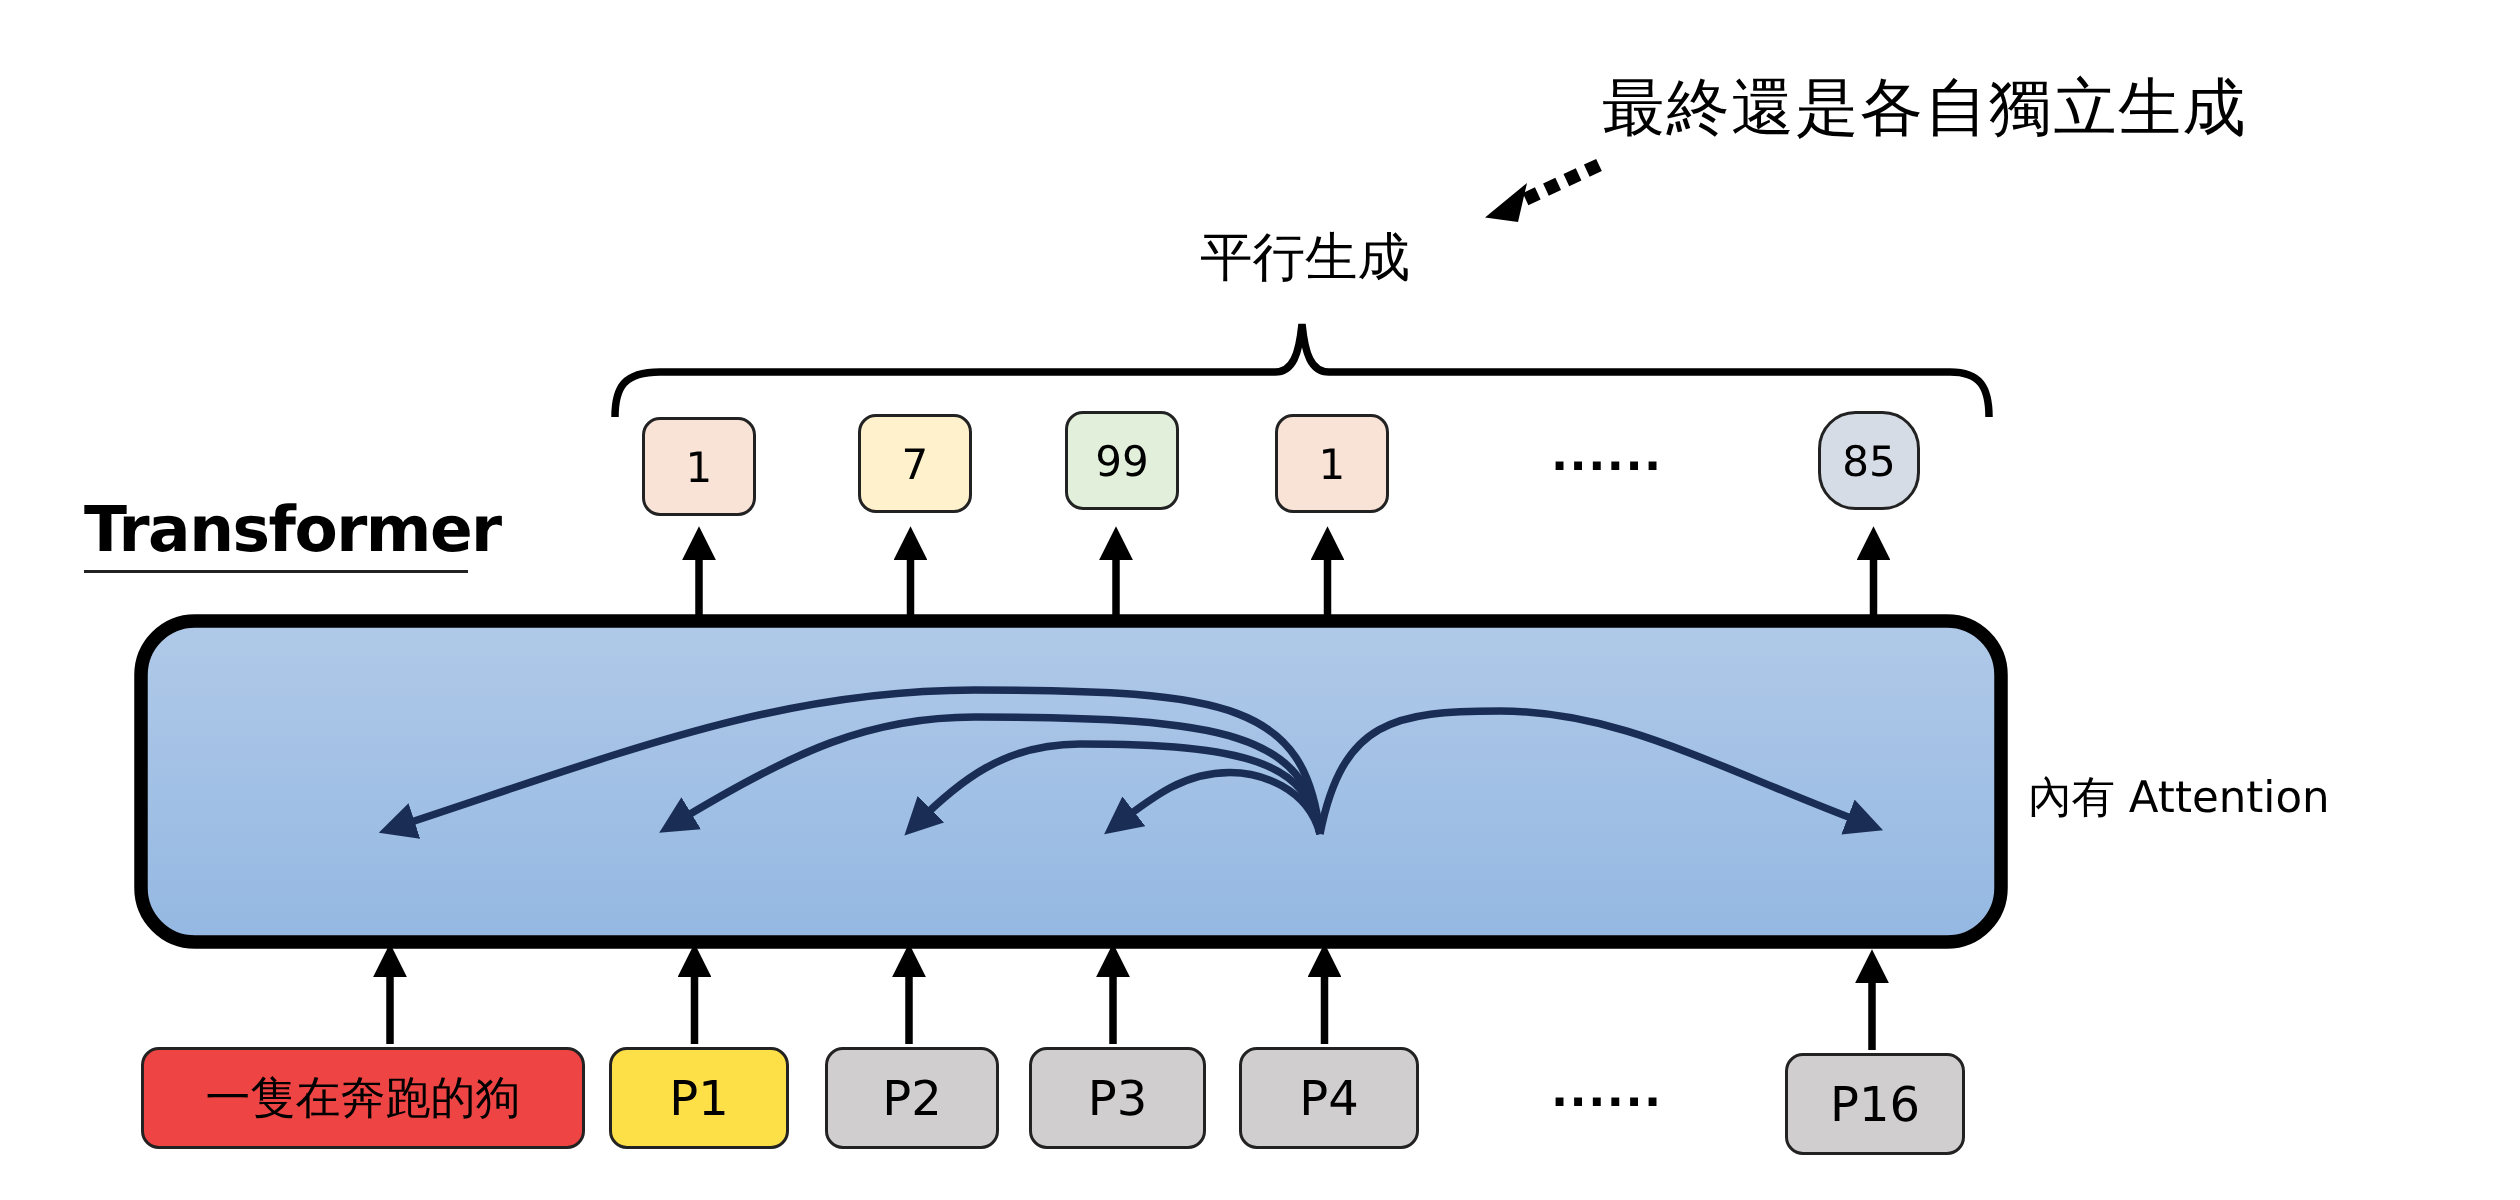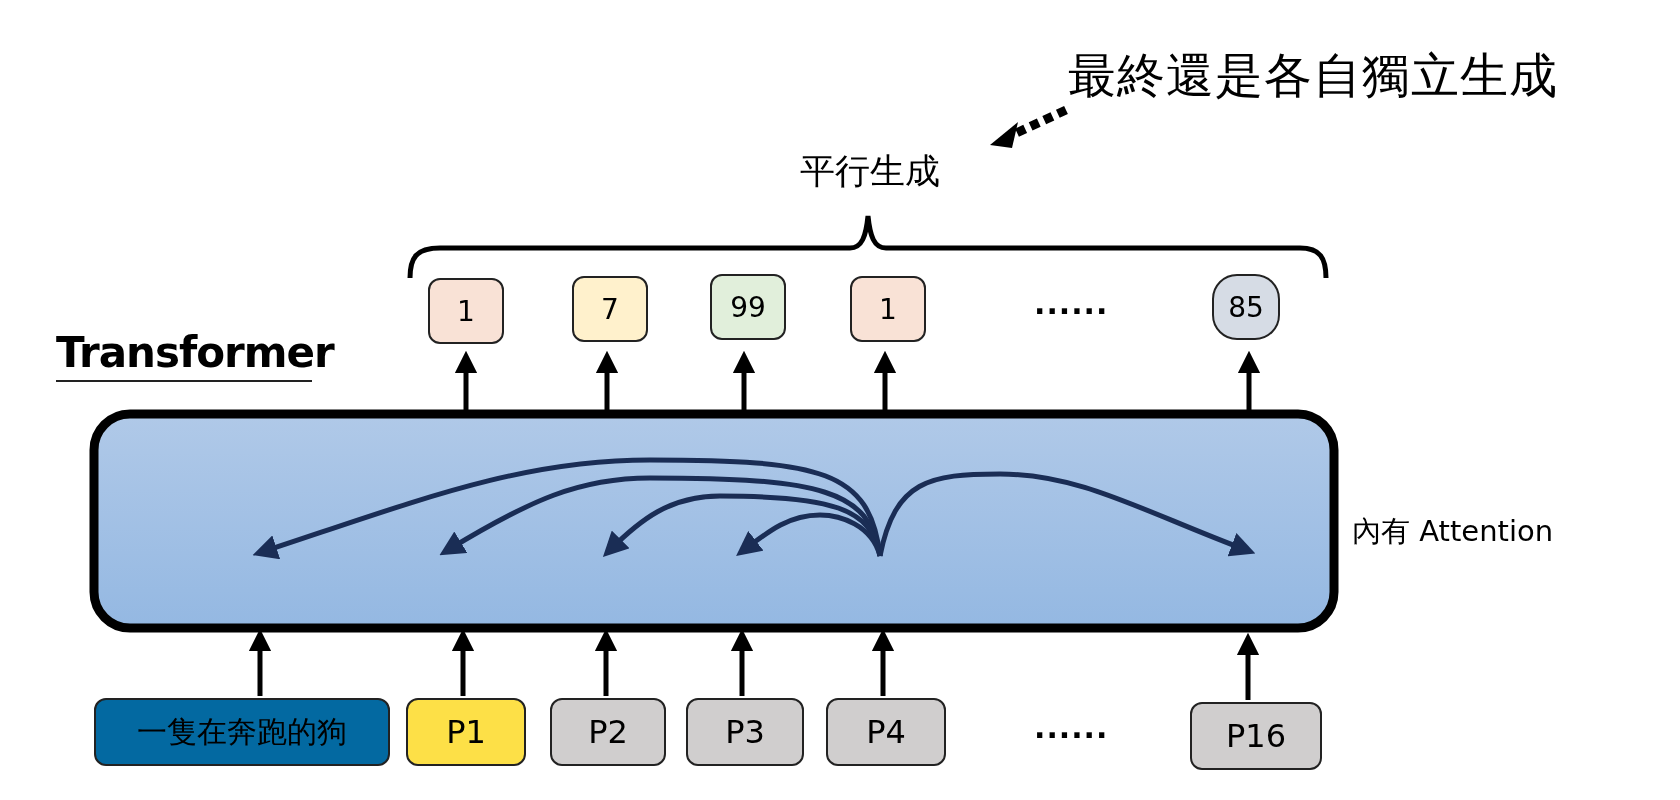--- a/index.html
+++ b/index.html
@@ -1,19 +1,19 @@
 <!DOCTYPE html>
 <html><head>
 <meta charset="utf-8">
 <style>
   html, body { margin: 0; padding: 0; background: #ffffff; }
   body { width: 1680px; height: 800px; position: relative; overflow: hidden;
          font-family: "DejaVu Sans", "Liberation Sans", sans-serif; color: #000; }
   .abs { position: absolute; }
-  .note { left: 1068px; top: 44px; font-size: 48px; letter-spacing: 1px; white-space: nowrap; }
+  .note { left: 1068px; top: 44px; font-size: 42px; letter-spacing: 1px; white-space: nowrap; }
   .parallel { left: 800px; top: 148px; font-size: 35px; white-space: nowrap; }
   .title { left: 56px; top: 328px; font-size: 42px; font-weight: bold; white-space: nowrap;
            font-family: "DejaVu Sans", sans-serif; letter-spacing: -1px; }
   .title-underline { left: 56px; top: 380px; width: 256px; height: 2px; background: #222; }
   .attn-label { left: 1352px; top: 512px; font-size: 29px; white-space: nowrap; }
   .tbox { position: absolute; height: 66px; border: 2px solid #222; border-radius: 12px;
           display: flex; align-items: center; justify-content: center; font-size: 28px; box-sizing: border-box; }
   .ibox { position: absolute; height: 68px; border: 2px solid #222; border-radius: 12px;
           display: flex; align-items: center; justify-content: center; font-size: 32px; box-sizing: border-box;
           background: #d0cece; }
@@ -88,31 +88,31 @@
   <span>99</span>
 </div>
 <div class="tbox" style="left: 850px; top: 276px; width: 76px; background: rgb(249, 226, 214);">
   <span>1</span>
 </div>
 <div class="dots" style="left:1034px;top:286px;">......</div>
 <div class="tbox" style="left: 1212px; top: 274px; width: 68px; background: rgb(214, 220, 229); border-radius: 25px;">
   <span>85</span>
 </div>
 
-<div class="ibox" style="left: 94px; top: 698px; width: 296px; font-size: 30px; background: #0369a1;">
+<div class="ibox" style="left: 94px; top: 698px; width: 296px; font-size: 30px; background: #ef4444;">
   <span>一隻在奔跑的狗</span>
 </div>
 <div class="ibox" style="left: 406px; top: 698px; width: 120px; background: #fde047;">
   <span>P1</span>
 </div>
 <div class="ibox" style="left: 550px; top: 698px; width: 116px; background: rgb(208, 206, 206);">
   <span>P2</span>
 </div>
 <div class="ibox" style="left: 686px; top: 698px; width: 118px; background: rgb(208, 206, 206);">
   <span>P3</span>
 </div>
 <div class="ibox" style="left: 826px; top: 698px; width: 120px; background: rgb(208, 206, 206);">
   <span>P4</span>
 </div>
 <div class="dots" style="left:1034px;top:710px;">......</div>
-<div class="ibox" style="left: 1190px; top: 702px; width: 132px; background: rgb(208, 206, 206);">
+<div class="ibox" style="left: 1190px; top: 702px; width: 120px; background: rgb(208, 206, 206);">
   <span>P16</span>
 </div>
 
 </body></html>

